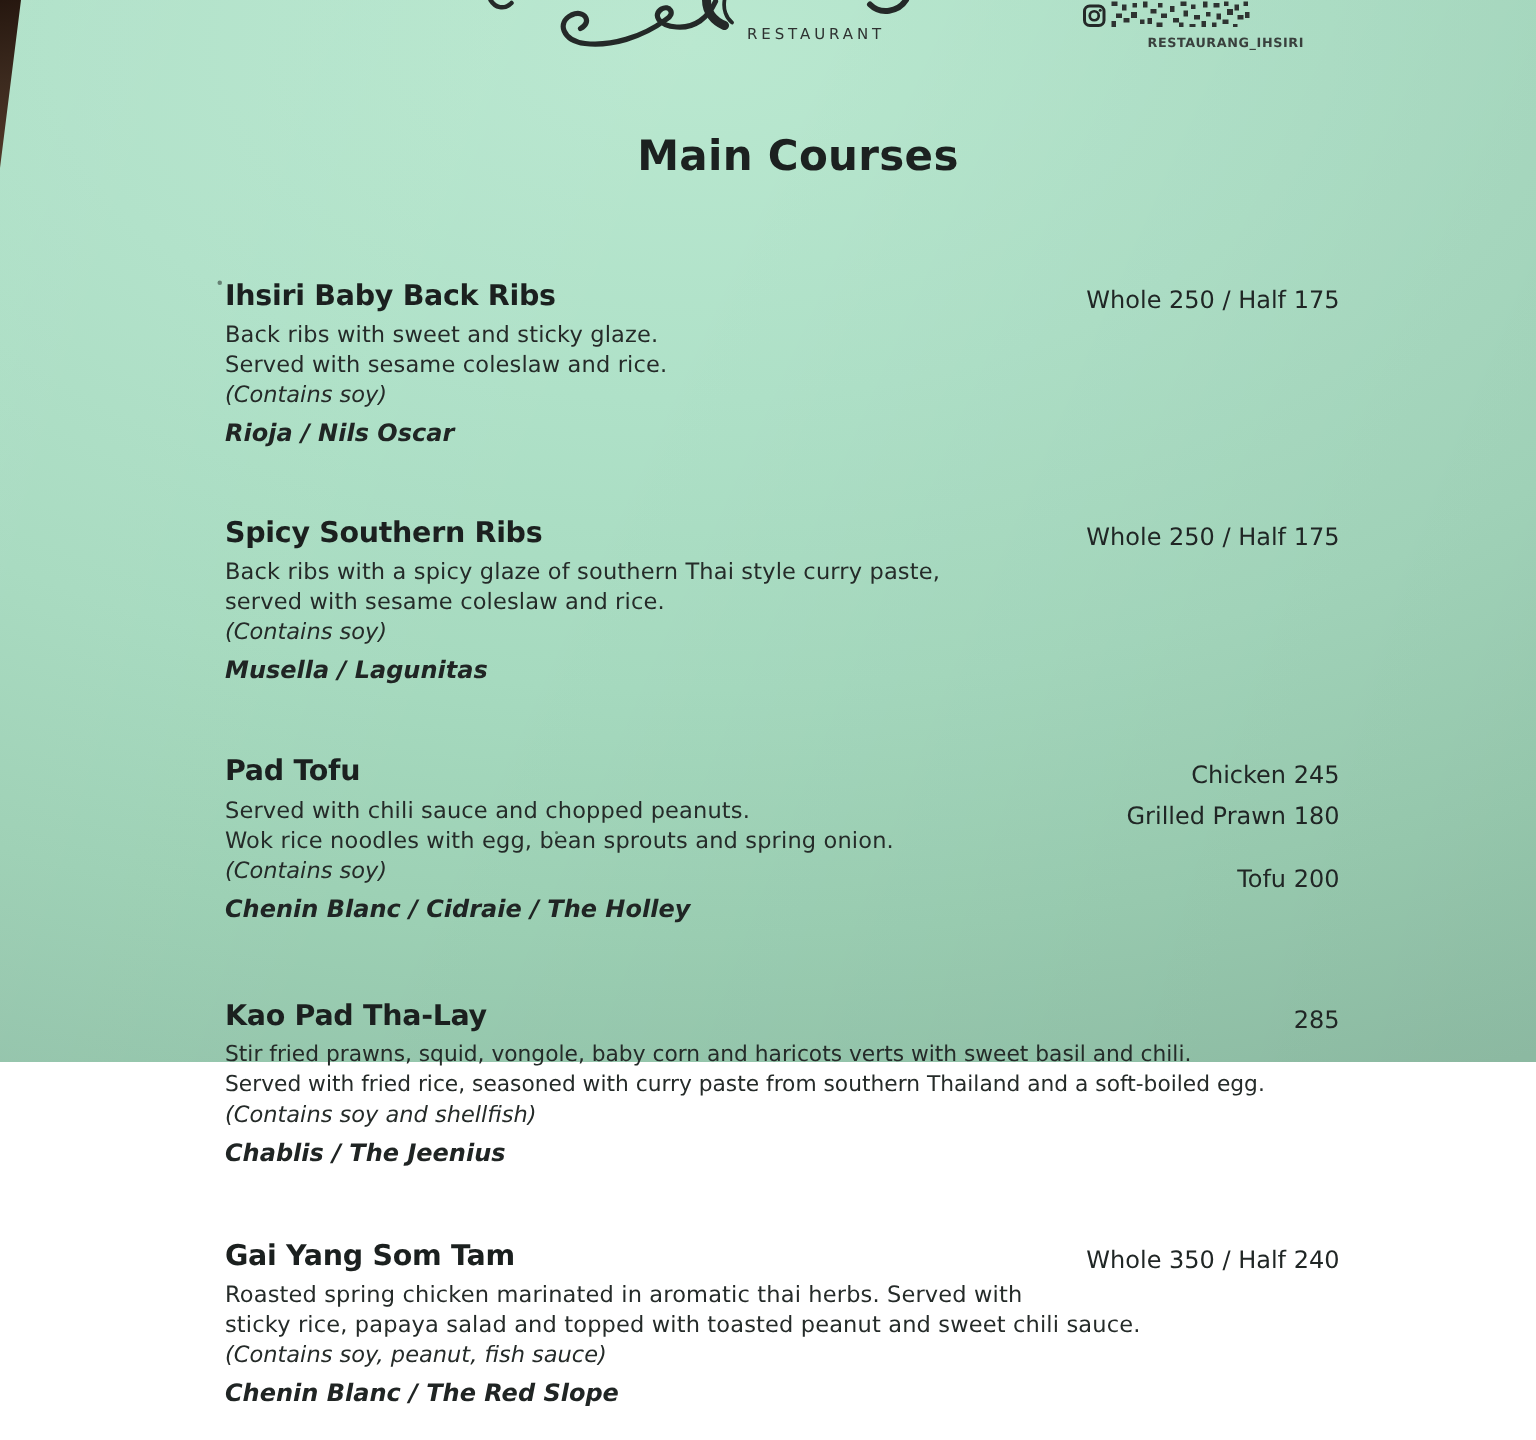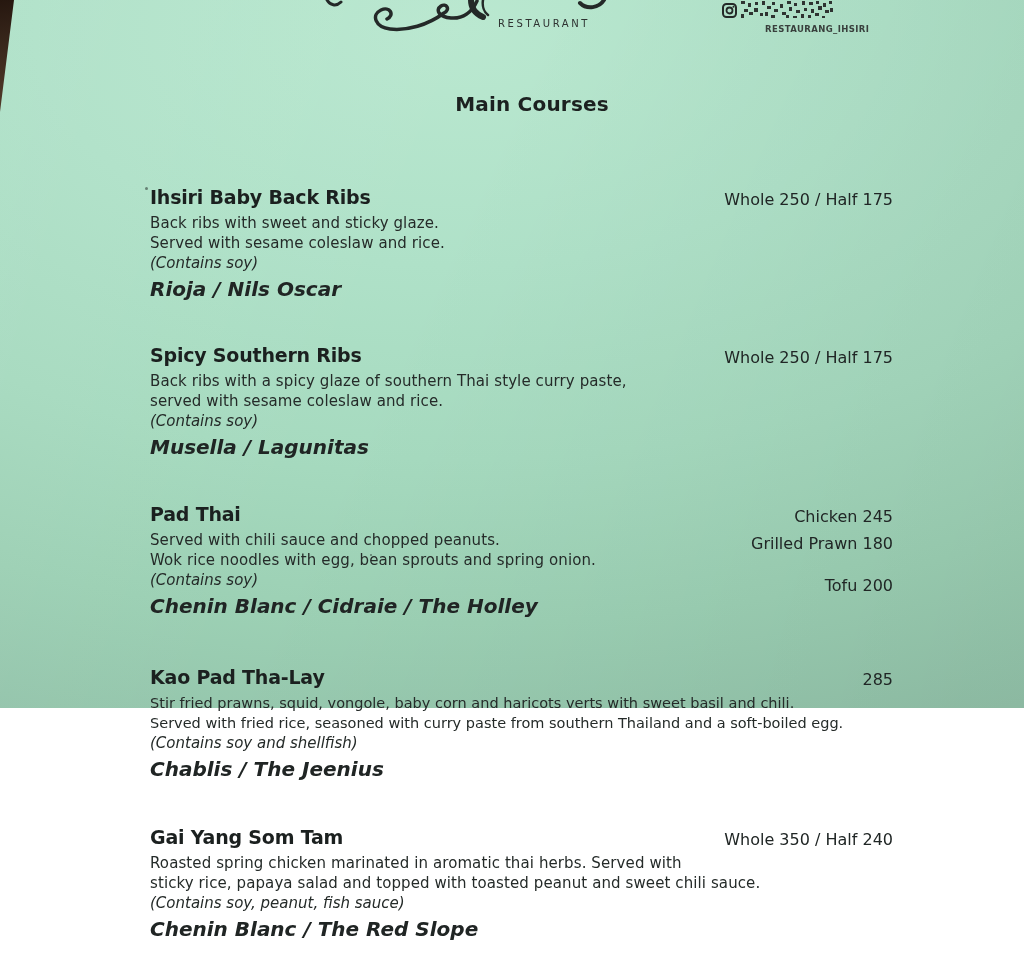--- a/index.html
+++ b/index.html
@@ -33,33 +33,33 @@
   .ig-row { position: absolute; left: 0; top: 0; }
   .ig-handle {
     position: absolute; left: 2px; top: 24px; width: 108px;
     font-size: 8.5px; font-weight: bold; letter-spacing: 0.4px;
     color: #39403d; white-space: nowrap; padding-left: 41px;
   }
 
   
   .page-title {
     position: absolute; left: 150px; right: 110px; top: 91px;
-    text-align: center; font-size: 20px; line-height: 26px; font-weight: bold;
+    text-align: center; font-size: 28px; line-height: 26px; font-weight: bold;
     color: #1c2120; letter-spacing: 0.2px;
   }
 
   .item { position: absolute; left: 150px; right: 116px; }
   .item h3 {
     font-size: 19px; line-height: 24px; font-weight: bold;
     color: #1b201f; letter-spacing: -0.2px; margin-bottom: 4px;
   }
   .item .desc      { font-size: 15px; line-height: 20px; color: #252b29; letter-spacing: 0.1px; }
   .item.small-desc .desc { font-size: 14.5px; letter-spacing: 0; }
   .item .allergens { font-size: 15px; line-height: 20px; color: #252b29; font-style: italic; }
-  .item .pairings  { margin-top: 5px; font-size: 20px; line-height: 22px;
+  .item .pairings  { margin-top: 5px; font-size: 16px; line-height: 22px;
                      font-weight: bold; font-style: italic; color: #202524; }
 
   .prices { position: absolute; top: 5px; right: 15px; text-align: right; }
   .prices .price { font-size: 16px; line-height: 20px; color: #202625; white-space: nowrap; }
   .prices.spread .price:nth-child(1) { margin-bottom: 7px; }
   .prices.spread .price:nth-child(2) { margin-bottom: 22px; }
 
   .i1 { top: 185px; } .i2 { top: 343px; } .i3 { top: 502px; }
   .i4 { top: 665px; } .i5 { top: 825px; }
 </style>
@@ -151,21 +151,21 @@
     <div class="prices">
       <div class="price">Whole 250 / Half 175</div>
     </div>
     <p class="desc">Back ribs with a spicy glaze of southern Thai style curry paste,</p>
     <p class="desc">served with sesame coleslaw and rice.</p>
     <p class="allergens">(Contains soy)</p>
     <p class="pairings">Musella / Lagunitas</p>
   </section>
 
   <section class="item i3">
-    <h3>Pad Thai</h3>
+    <h3>Pad Tofu</h3>
     <div class="prices spread">
       <div class="price">Chicken 245</div>
       <div class="price">Grilled Prawn 180</div>
       <div class="price">Tofu 200</div>
     </div>
     <p class="desc">Served with chili sauce and chopped peanuts.</p>
     <p class="desc">Wok rice noodles with egg, bean sprouts and spring onion.</p>
     <p class="allergens">(Contains soy)</p>
     <p class="pairings">Chenin Blanc / Cidraie / The Holley</p>
   </section>

